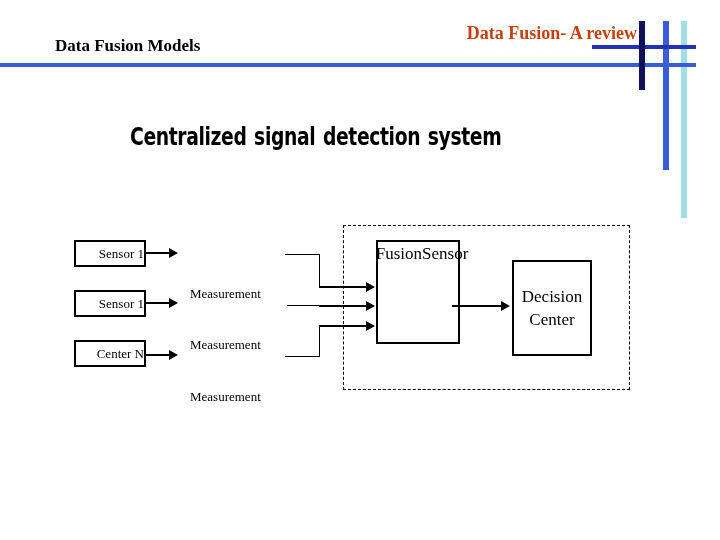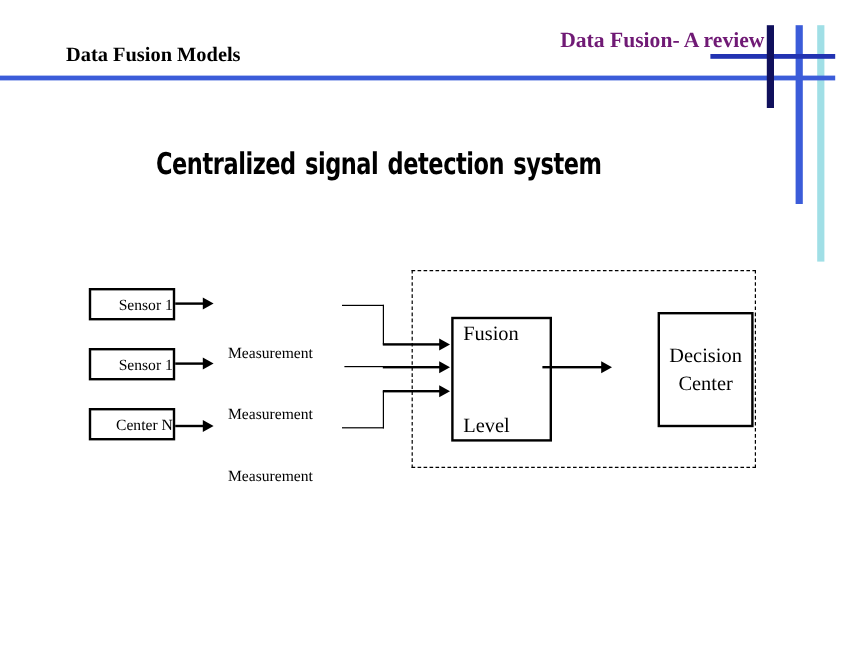--- a/index.html
+++ b/index.html
@@ -28,42 +28,42 @@
   .meas{font:13px "Liberation Serif",serif;white-space:nowrap;margin-top:40px;}
   .aline{height:2px;background:#000;}
   .ahead{width:0;height:0;border-top:5px solid transparent;border-bottom:5px solid transparent;border-left:9px solid #000;}
   .tline-h{height:1px;background:#000;}
   .tline-v{width:1px;background:#000;}
   #dashed-box{
     left:343px;top:225px;width:285px;height:163px;
     border:1px dashed #000;background:transparent;
   }
   .big-box{border:2px solid #000;background:#fff;font:17px "Liberation Serif",serif;line-height:23px;}
-  #fusion-box{left:376px;top:264px;width:72px;height:100px;display:flex;flex-direction:column;justify-content:space-between;padding-left:8px;}
-  #decision-box{left:512px;top:260px;width:76px;height:92px;display:flex;flex-direction:column;justify-content:center;align-items:center;text-align:center;margin-left:36px;}
+  #fusion-box{left:376px;top:240px;width:72px;height:100px;display:flex;flex-direction:row;justify-content:center;padding-left:8px;}
+  #decision-box{left:512px;top:260px;width:76px;height:92px;display:flex;flex-direction:column;justify-content:center;align-items:center;text-align:center;}
   
   #note{
     left:75px;top:420px;width:610px;
     font-family:"DejaVu Sans",sans-serif;font-size:14px;font-weight:bold;
     letter-spacing:-0.2px;line-height:22px;
   }
 </style>
 </head>
 <body>
 
 <div id="slide">
 
   <div class="abs vline" style="left: 681px; top: 21px; height: 197px; background: rgb(160, 223, 230);"></div>
   <div class="abs vline" style="left: 663px; top: 21px; height: 149px; background: rgb(59, 92, 217);"></div>
   <div class="abs hline" style="left: 592px; top: 45px; width: 104px; background: rgb(34, 51, 178);"></div>
   <div class="abs hline" style="left: 0px; top: 63px; width: 696px; background: rgb(59, 92, 217);"></div>
   <div class="abs vline" style="left: 639px; top: 21px; height: 69px; background: rgb(16, 16, 92);"></div>
 
   <div id="hdr-left" class="abs">Data Fusion Models</div>
-  <div id="hdr-right" class="abs" style="color: #701a75;">Data Fusion- A review</div>
+  <div id="hdr-right" class="abs" style="color: #c2410c;">Data Fusion- A review</div>
 
   <div id="slide-title" class="abs">Centralized signal detection system</div>
 
   <div id="dashed-box" class="abs"></div>
 
   <div class="abs sensor-box" style="left:74px;top:240px;">
       <span>Sensor 1</span>
     </div>
   <div class="abs aline" style="left:146px;top:252px;width:24px;"></div>
   <div class="abs ahead" style="left:169px;top:248px;"></div>
@@ -89,21 +89,21 @@
   <div class="abs aline" style="left:146px;top:354px;width:24px;"></div>
   <div class="abs ahead" style="left:169px;top:350px;"></div>
   <div class="abs meas" style="left:190px;top:349px;">Measurement</div>
   <div class="abs tline-h" style="left:285px;top:356px;width:35px;"></div>
   <div class="abs tline-v" style="left:319px;top:326px;height:31px;"></div>
   <div class="abs aline" style="left:319px;top:325px;width:48px;"></div>
   <div class="abs ahead" style="left:366px;top:321px;"></div>
 
   <div id="fusion-box" class="abs big-box">
     <div>Fusion</div>
-    <div>Level</div>
+    <div>Sensor</div>
   </div>
 
   <div class="abs aline" style="left:452px;top:305px;width:50px;"></div>
   <div class="abs ahead" style="left:501px;top:301px;"></div>
 
   <div id="decision-box" class="abs big-box">
     <div>Decision</div>
     <div>Center</div>
   </div>
 

